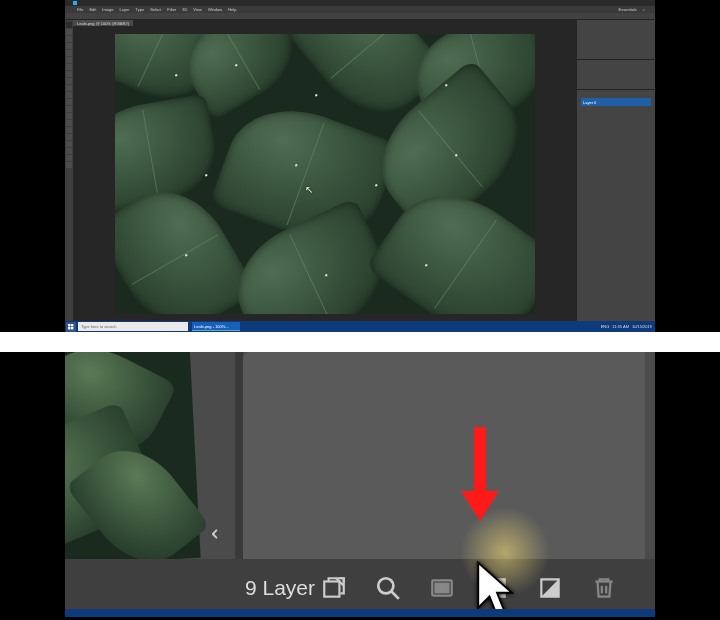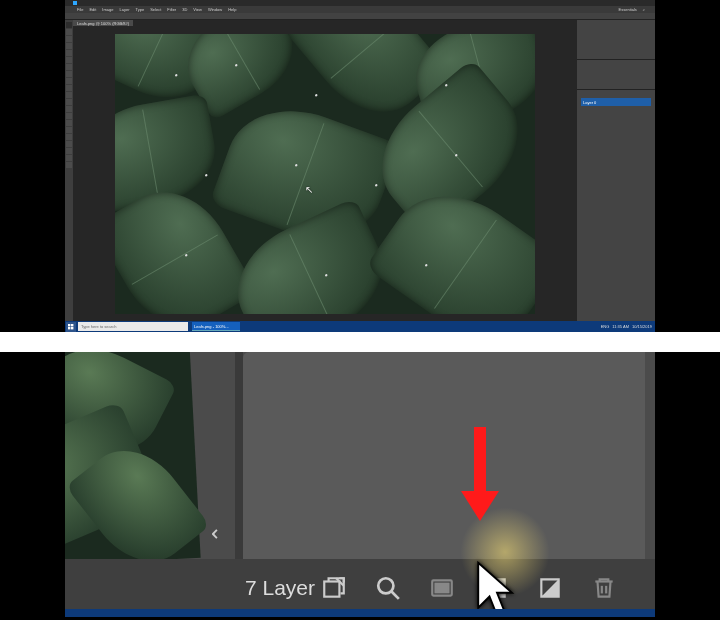--- a/index.html
+++ b/index.html
@@ -204,21 +204,21 @@
     <div class="dleaf" style="left:10px; top:10px; width:120px; height:95px; transform:rotate(30deg);"></div>
     <div class="dleaf" style="left:-30px; top:80px; width:140px; height:110px; transform:rotate(-20deg);"></div>
     <div class="dleaf" style="left:40px; top:120px; width:120px; height:90px; transform:rotate(55deg);"></div>
   </div>
   <div class="detail-caret2">⌄</div>
   <div class="detail-sep"></div>
   <div class="detail-panel"></div>
   <div class="detail-caret">›</div>
 
   <div class="detail-bottom">
-    <span class="detail-label">7 Layer</span>
+    <span class="detail-label">9 Layer</span>
     <div class="detail-icons">
       <div class="di">
         <svg viewBox="0 0 24 24" fill="none" stroke="#ccc" stroke-width="2">
             <rect x="3" y="6" width="14" height="14"></rect>
             <path d="M7 6V3h14v14h-3"></path>
             <path d="M14 3l7 7" stroke="#ccc"></path>
             <path d="M17 3l4 0 0 4"></path>
           </svg>
       </div>
       <div class="di">

